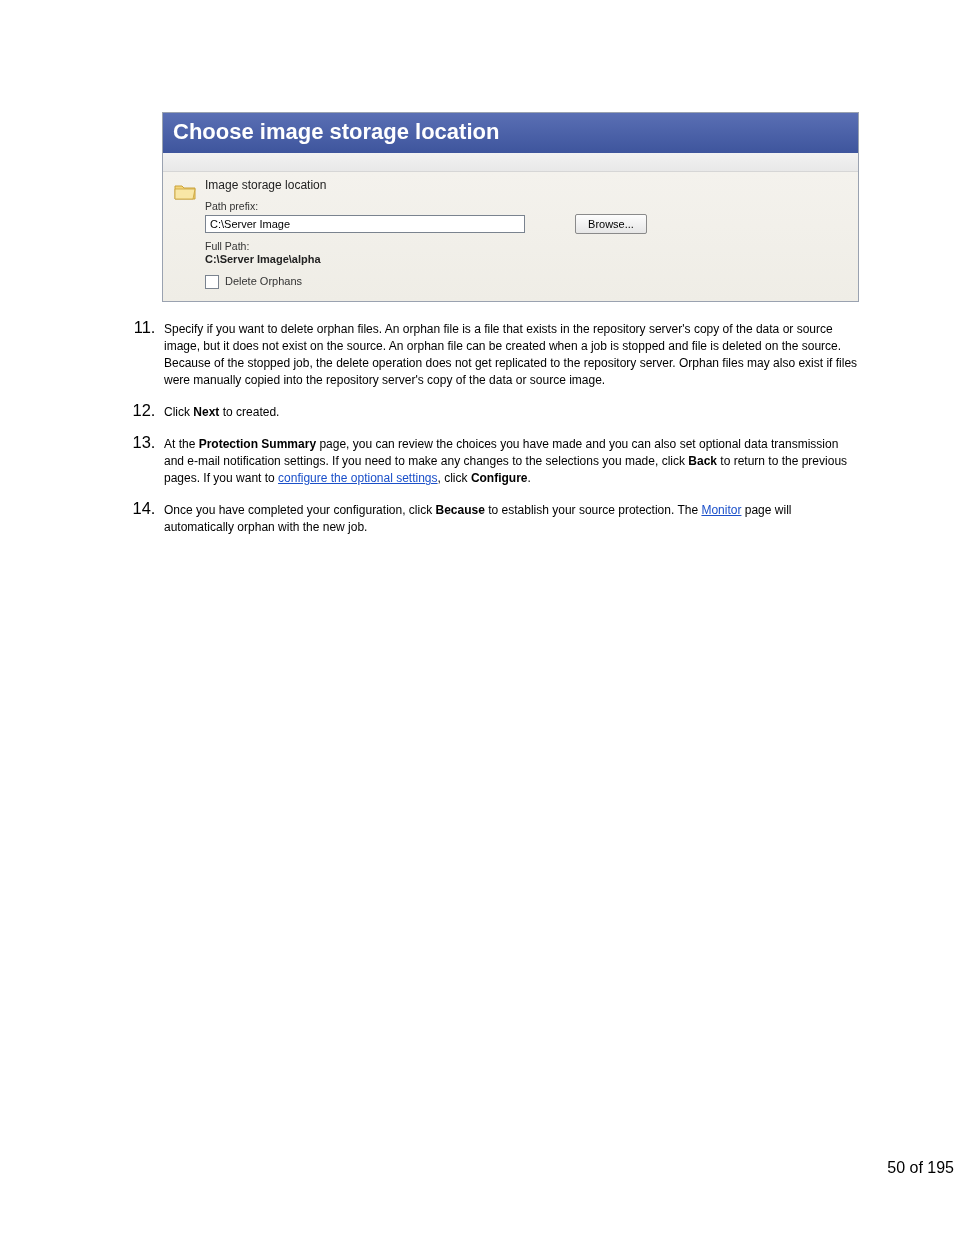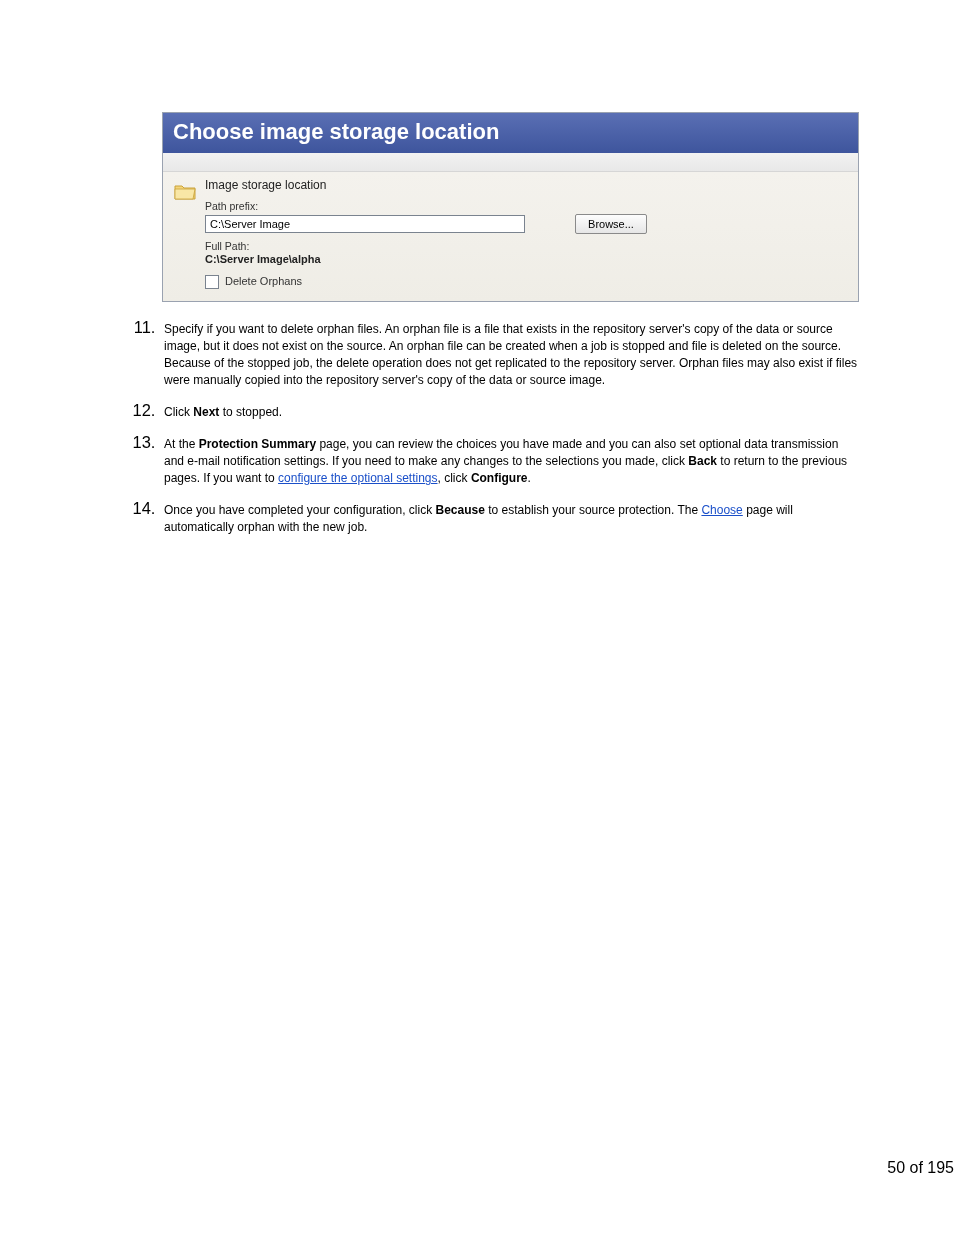--- a/index.html
+++ b/index.html
@@ -196,26 +196,26 @@
       </div>
     </div>
   </div>
 
   <div class="content">
     <ol class="steps" start="11">
       <li>
         <span>Specify if you want to delete orphan files. An orphan file is a file that exists in the repository server's copy of the data or source image, but it does not exist on the source. An orphan file can be created when a job is stopped and file is deleted on the source. Because of the stopped job, the delete operation does not get replicated to the repository server. Orphan files may also exist if files were manually copied into the repository server's copy of the data or source image.</span>
       </li>
       <li>
-        <span>Click </span><span class="bold">Next</span><span> to stopped.</span>
+        <span>Click </span><span class="bold">Next</span><span> to created.</span>
       </li>
       <li>
         <span>At the </span><span class="bold">Protection Summary</span><span> page, you can review the choices you have made and you can also set optional data transmission and e-mail notification settings. If you need to make any changes to the selections you made, click </span><span class="bold">Back</span><span> to return to the previous pages. If you want to </span><a href="#" class="doc-link">configure the optional settings</a><span>, click </span><span class="bold">Configure</span><span>.</span>
       </li>
       <li>
-        <span>Once you have completed your configuration, click </span><span class="bold">Because</span><span> to establish your source protection. The </span><a href="#" class="doc-link">Choose</a><span> page will automatically orphan with the new job.</span>
+        <span>Once you have completed your configuration, click </span><span class="bold">Because</span><span> to establish your source protection. The </span><a href="#" class="doc-link">Monitor</a><span> page will automatically orphan with the new job.</span>
       </li>
     </ol>
   </div>
 
   <div class="page-footer">50 of 195</div>
 
 </div>
 
 </body></html>

